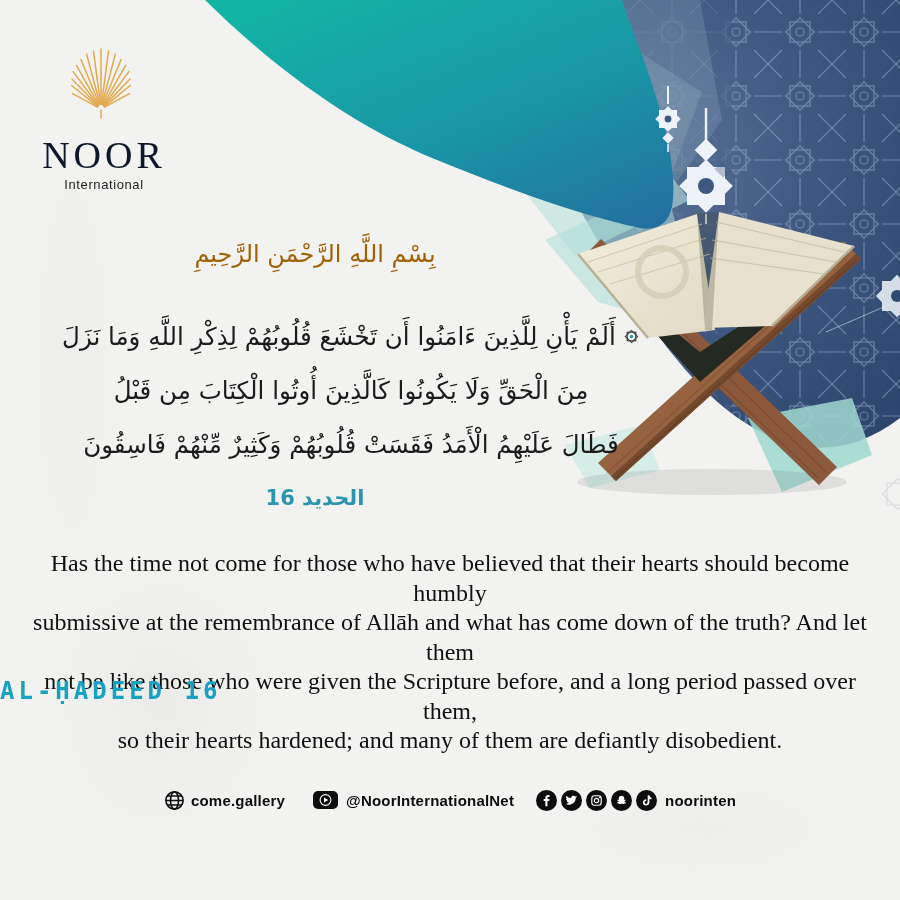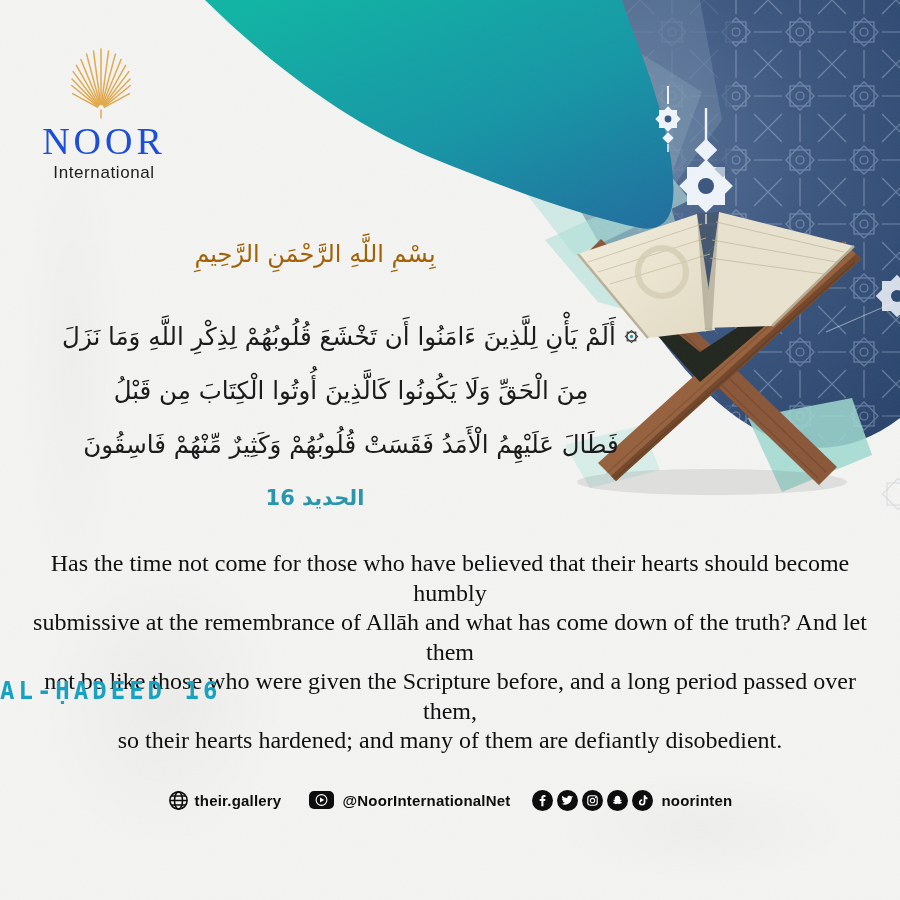--- a/index.html
+++ b/index.html
@@ -13,24 +13,24 @@
       radial-gradient(closest-side at 8% 40%, rgba(0,0,0,0.02), transparent 70%);
   }
   .canvas{position:relative;width:900px;height:900px;}
   svg{display:block;}
   .bg-art{position:absolute;left:0;top:0;}
 
   
   .logo{position:absolute;left:26px;top:16px;width:156px;text-align:center;}
   .logo .name{
     font-family:"Liberation Serif",serif;font-size:38px;letter-spacing:4px;
-    color:#1d4ed8;line-height:1.05;margin-top:2px;
+    color:#0f172a;line-height:1.05;margin-top:16px;
   }
   .logo .subtitle{
-    font-family:"Liberation Sans",sans-serif;font-size:17px;letter-spacing:.6px;
+    font-family:"Liberation Sans",sans-serif;font-size:13px;letter-spacing:.6px;
     color:#1d1d1d;margin-top:1px;
   }
 
   
   .arabic{direction:rtl;font-family:"DejaVu Sans",sans-serif;color:#1b1b1b;}
   .bismillah{
     position:absolute;left:0;top:240px;width:630px;text-align:center;
     font-size:24px;color:#a16207;font-family:"DejaVu Sans",sans-serif;direction:rtl;
   }
   .verse-line{position:absolute;left:0;width:630px;text-align:center;font-size:24.5px;white-space:nowrap;padding-left:36px;}
@@ -253,21 +253,21 @@
   <div class="footer">
 
     <div class="f-item">
       <svg width="21" height="21" viewBox="0 0 21 21">
         <g fill="none" stroke="#0d0d0d" stroke-width="1.6">
           <circle cx="10.5" cy="10.5" r="8.6"></circle>
           <ellipse cx="10.5" cy="10.5" rx="4" ry="8.6"></ellipse>
           <path d="M1.9,10.5 H19.1 M3.2,6 H17.8 M3.2,15 H17.8"></path>
         </g>
       </svg>
-      <span class="f-label gap6">their.gallery</span>
+      <span class="f-label gap6">come.gallery</span>
     </div>
 
     <div class="f-item gap16">
       <span class="yt">
         <svg width="13" height="12" viewBox="0 0 13 12">
           <circle cx="6.5" cy="6" r="5.4" fill="none" stroke="#fff" stroke-width="1.1"></circle>
           <polygon points="5,3.6 5,8.4 9.2,6" fill="#fff"></polygon>
         </svg>
       </span>
       <span class="f-label gap8">@NoorInternationalNet</span>

